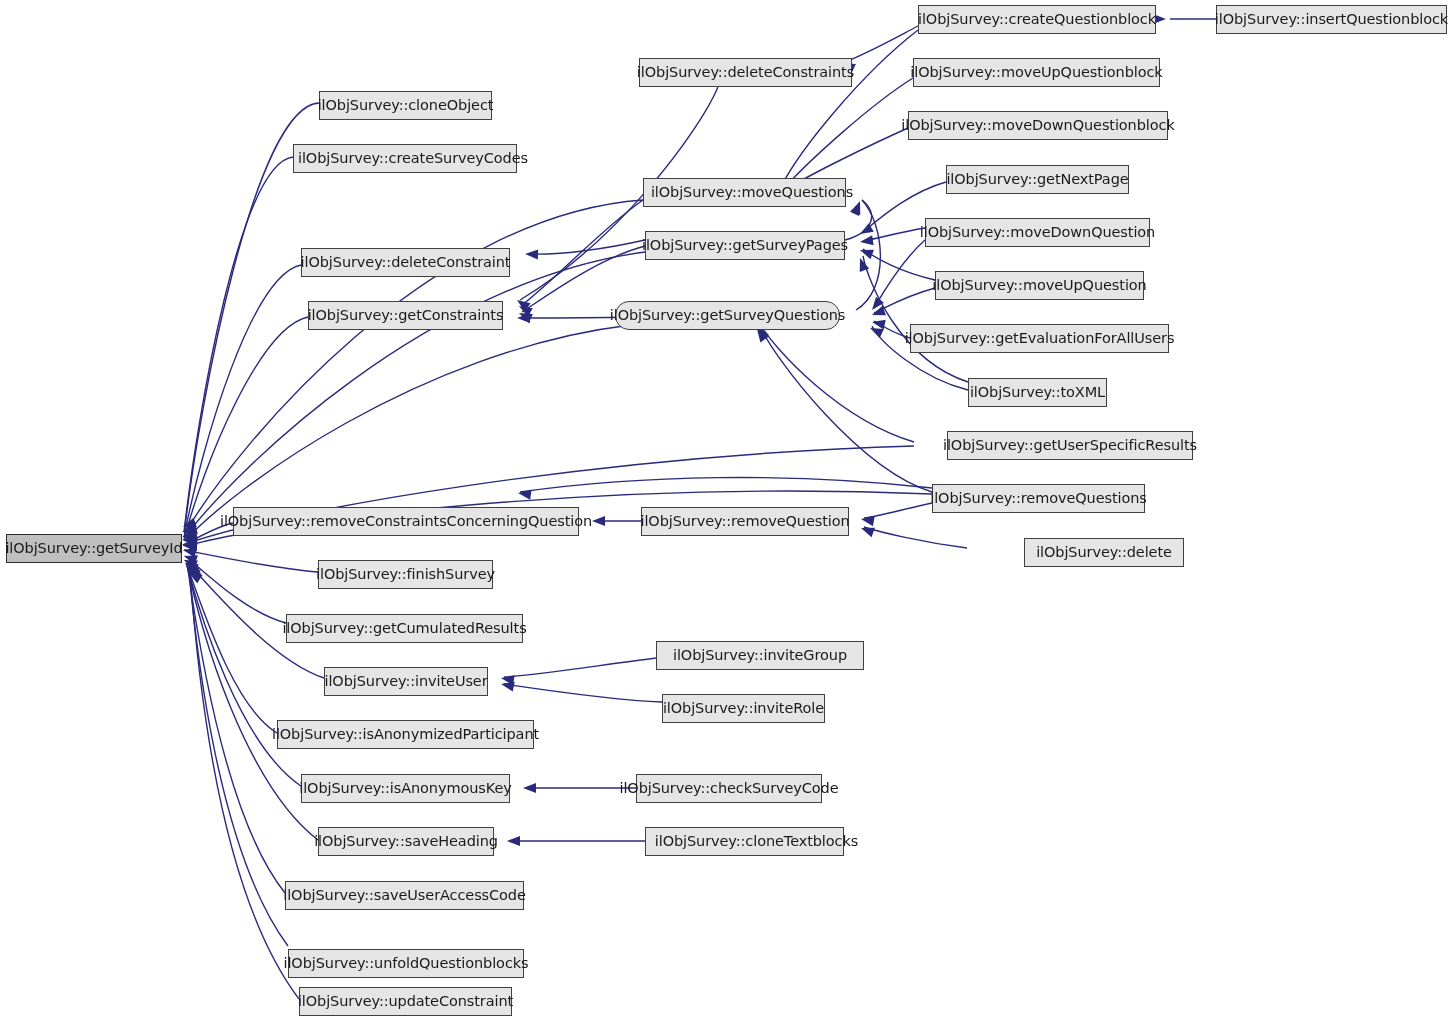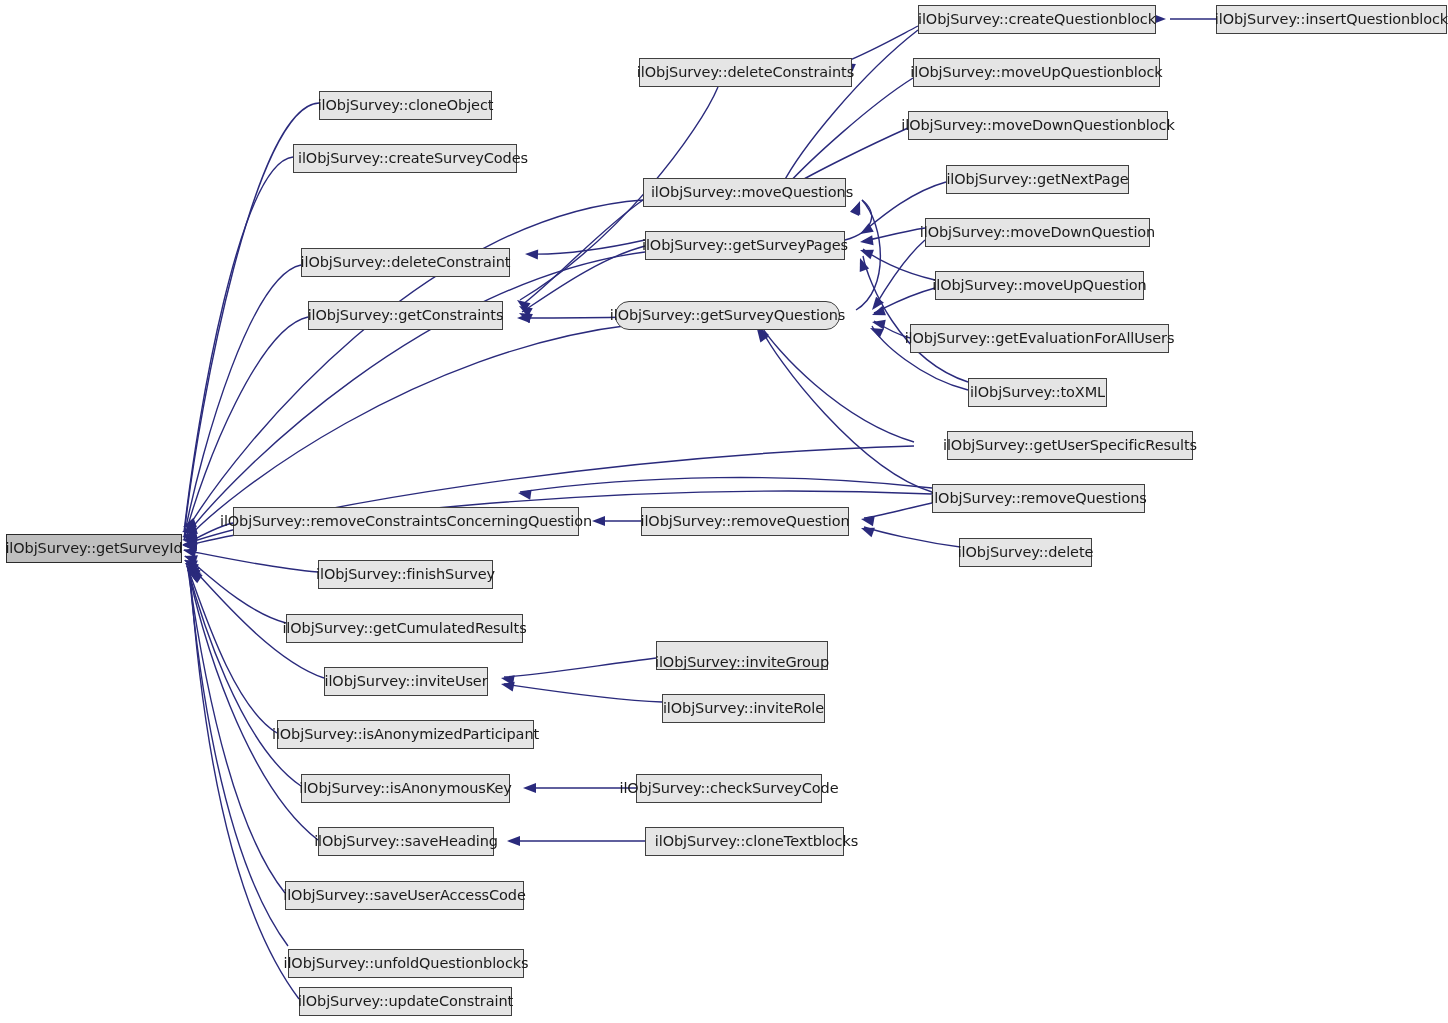--- a/index.html
+++ b/index.html
@@ -216,30 +216,30 @@
     </div>
     <div class="node" style="left: 932px; top: 484px; width: 213px; height: 29px;">
       <span>ilObjSurvey::removeQuestions</span>
     </div>
     <div class="node" style="left: 233px; top: 507px; width: 346px; height: 29px;">
       <span>ilObjSurvey::removeConstraintsConcerningQuestion</span>
     </div>
     <div class="node" style="left: 641px; top: 507px; width: 208px; height: 29px;">
       <span>ilObjSurvey::removeQuestion</span>
     </div>
-    <div class="node" style="left: 959px; top: 538px; width: 133px; height: 29px;">
+    <div class="node" style="left: 1024px; top: 538px; width: 160px; height: 29px;">
       <span>ilObjSurvey::delete</span>
     </div>
     <div class="node" style="left: 318px; top: 560px; width: 175px; height: 29px;">
       <span>ilObjSurvey::finishSurvey</span>
     </div>
     <div class="node" style="left: 286px; top: 614px; width: 237px; height: 29px;">
       <span>ilObjSurvey::getCumulatedResults</span>
     </div>
-    <div class="node" style="left: 656px; top: 641px; width: 172px; height: 29px; align-items: flex-end;">
+    <div class="node" style="left: 656px; top: 641px; width: 208px; height: 29px;">
       <span>ilObjSurvey::inviteGroup</span>
     </div>
     <div class="node" style="left: 324px; top: 667px; width: 164px; height: 29px;">
       <span>ilObjSurvey::inviteUser</span>
     </div>
     <div class="node" style="left: 662px; top: 694px; width: 163px; height: 29px;">
       <span>ilObjSurvey::inviteRole</span>
     </div>
     <div class="node" style="left: 277px; top: 720px; width: 257px; height: 29px;">
       <span>ilObjSurvey::isAnonymizedParticipant</span>

